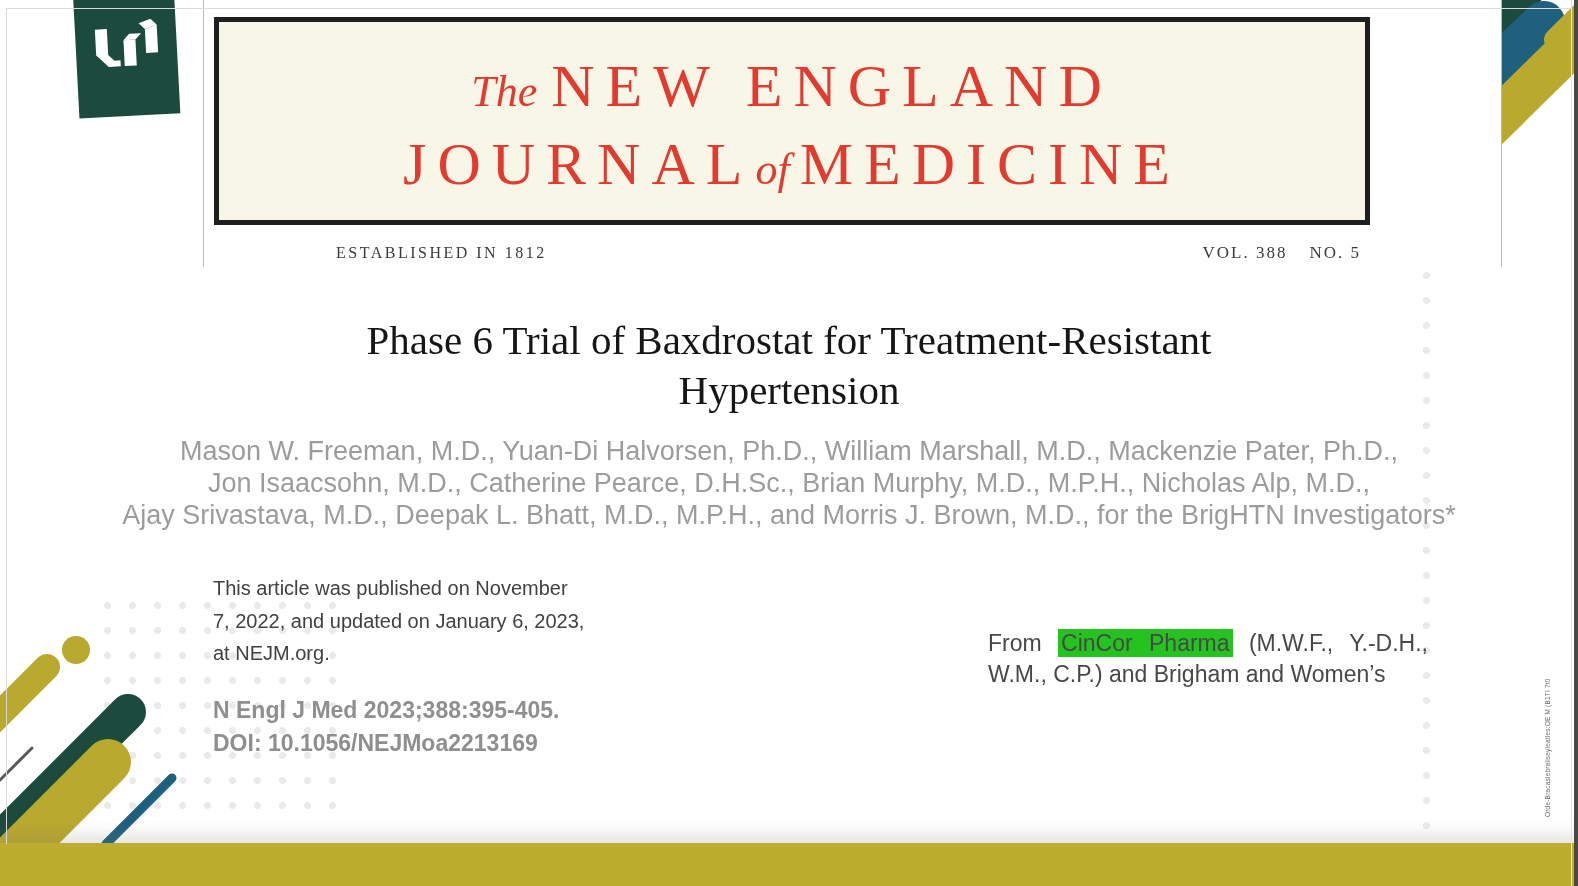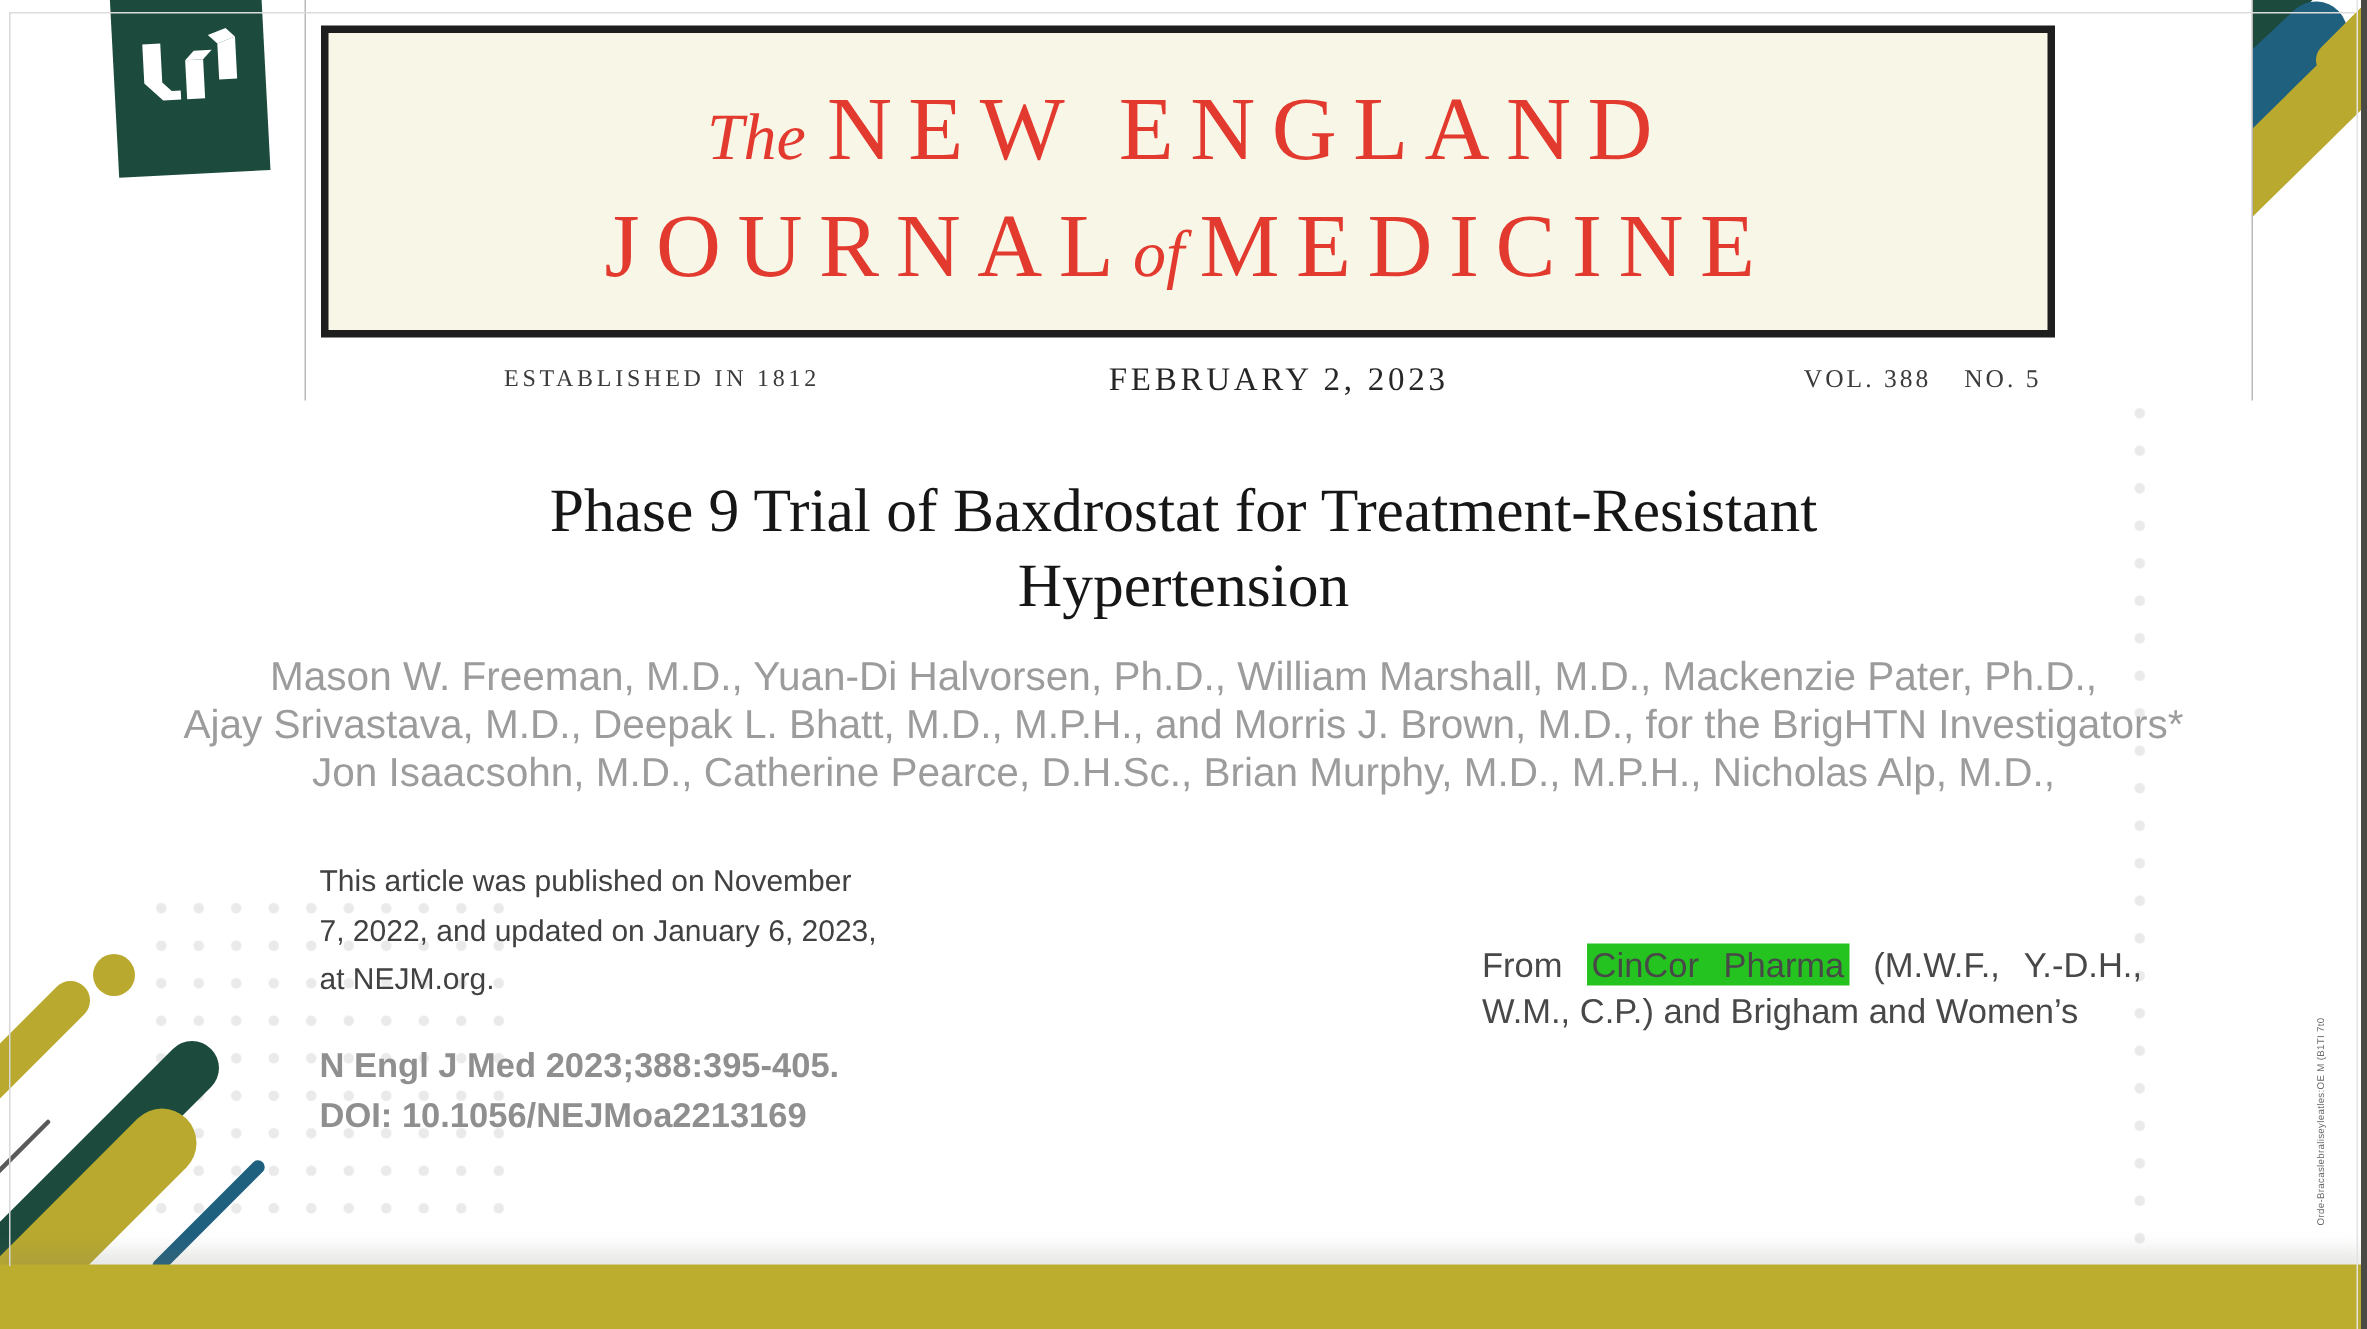--- a/index.html
+++ b/index.html
@@ -144,34 +144,33 @@
     <div class="masthead-box">
       <div class="mast-line mast-line1">
         <span class="mast-ital">The</span><span class="mast-caps">NEW ENGLAND</span>
       </div>
       <div class="mast-line mast-line2">
         <span class="mast-caps">JOURNAL</span><span class="mast-ital-of">of</span><span class="mast-caps">MEDICINE</span>
       </div>
     </div>
     <div class="mast-info">
       <span class="mast-established">ESTABLISHED IN 1812</span>
-      <span class="mast-date">FEBRUARY 2, 2023</span>
       <span class="mast-volno"><span>VOL. 388</span><span>NO. 5</span></span>
     </div>
   </div>
 
   <div class="article-title">
-    <div>Phase 9 Trial of Baxdrostat for Treatment-Resistant</div>
+    <div>Phase 6 Trial of Baxdrostat for Treatment-Resistant</div>
     <div>Hypertension</div>
   </div>
 
   <div class="article-authors">
     <div>Mason W. Freeman, M.D., Yuan-Di Halvorsen, Ph.D., William Marshall, M.D., Mackenzie Pater, Ph.D.,</div>
+    <div>Jon Isaacsohn, M.D., Catherine Pearce, D.H.Sc., Brian Murphy, M.D., M.P.H., Nicholas Alp, M.D.,</div>
     <div>Ajay Srivastava, M.D., Deepak L. Bhatt, M.D., M.P.H., and Morris J. Brown, M.D., for the BrigHTN Investigators*</div>
-    <div>Jon Isaacsohn, M.D., Catherine Pearce, D.H.Sc., Brian Murphy, M.D., M.P.H., Nicholas Alp, M.D.,</div>
   </div>
 
   <div class="pub-block">
     <div class="pub-note">
       <div>This article was published on November</div>
       <div>7, 2022, and updated on January 6, 2023,</div>
       <div>at NEJM.org.</div>
     </div>
     <div class="pub-cite">
       <div>N Engl J Med 2023;388:395-405.</div>

